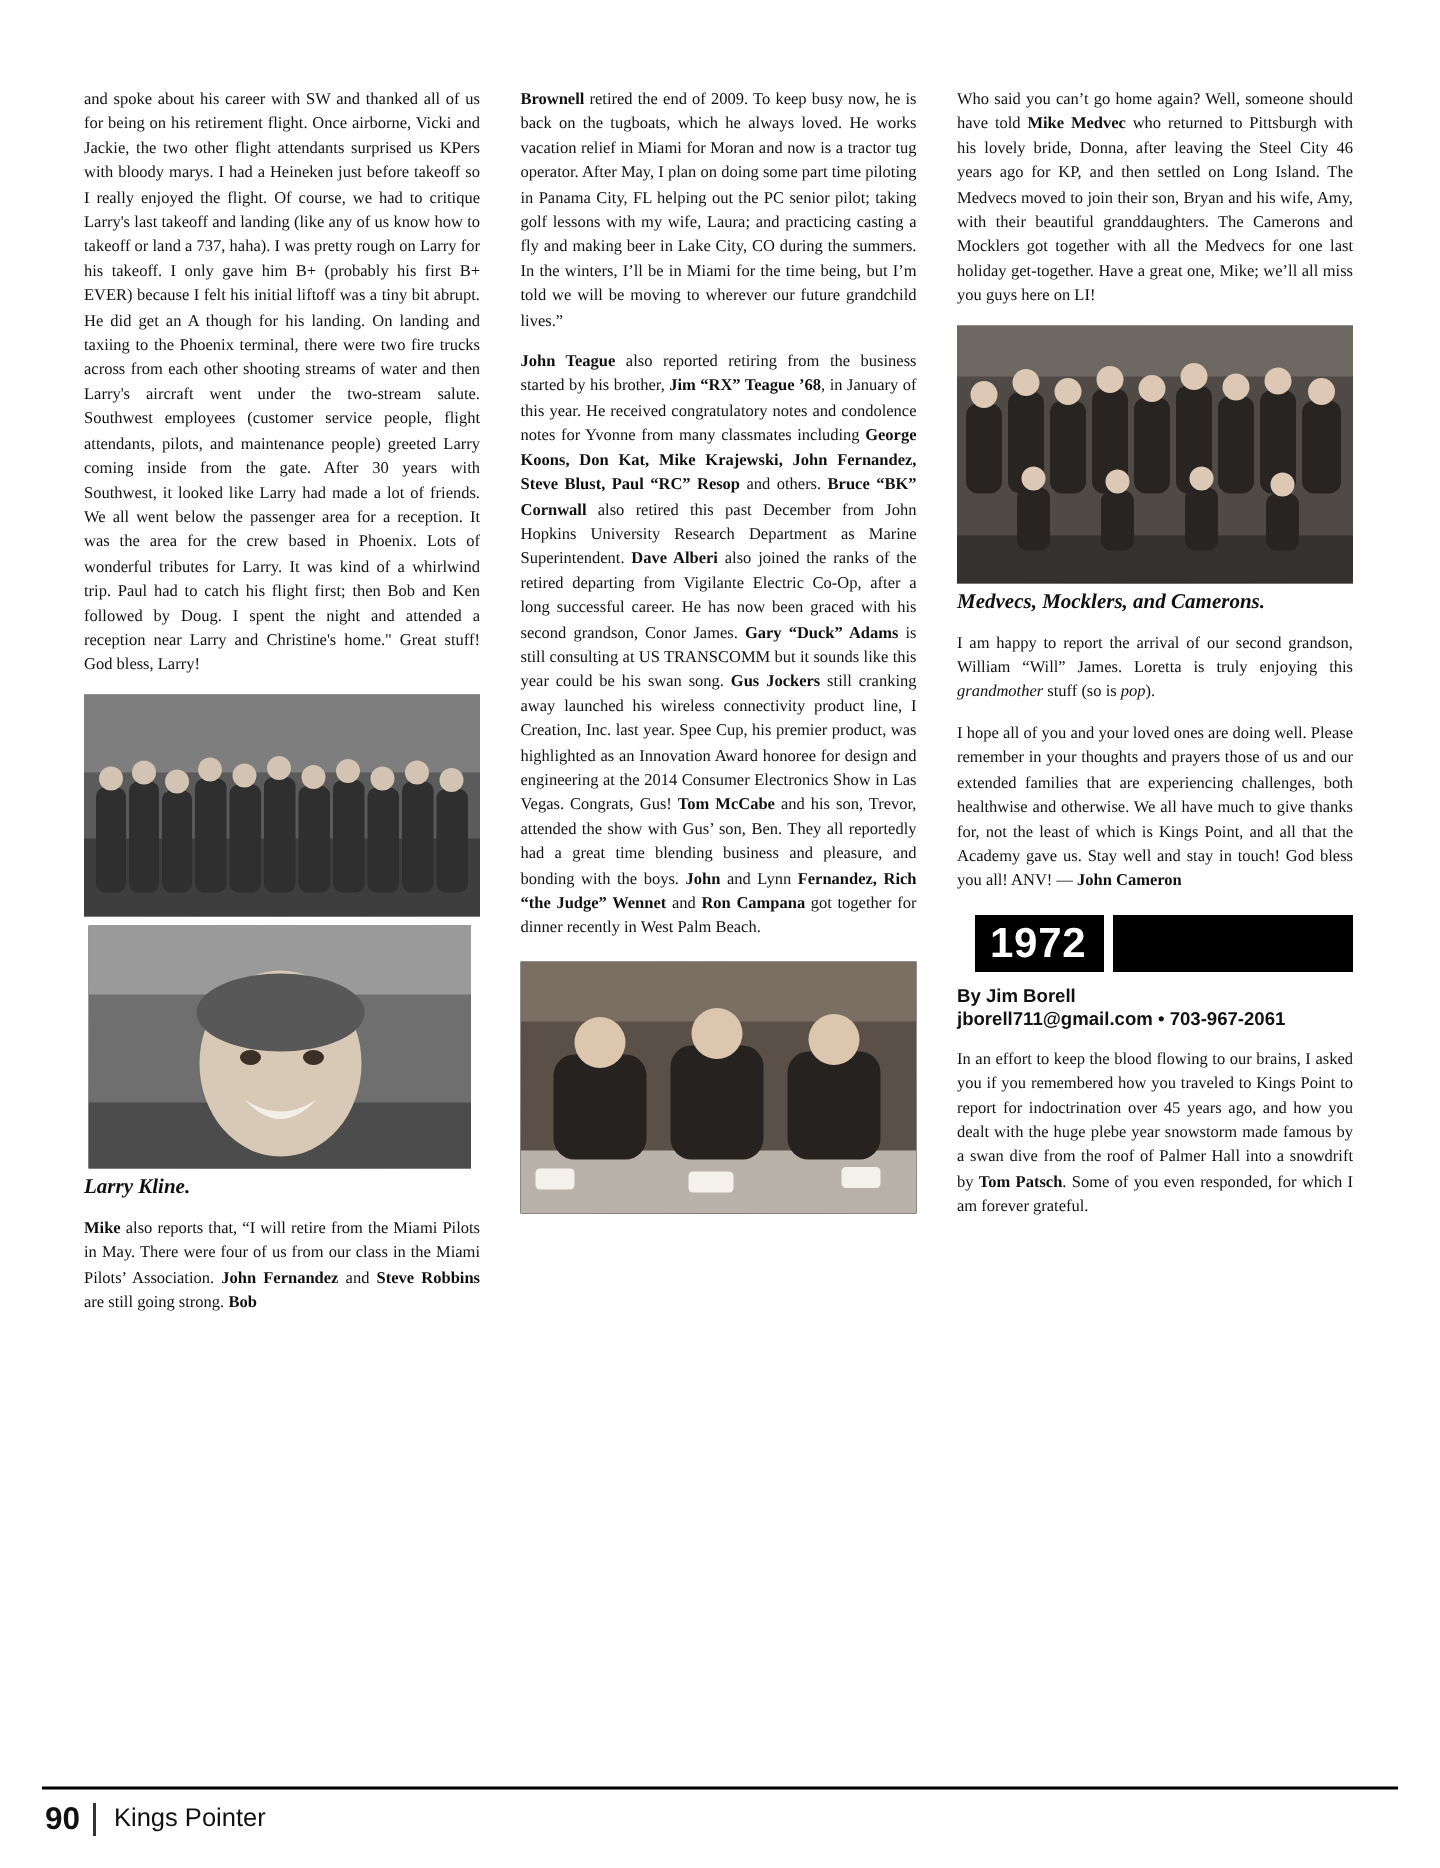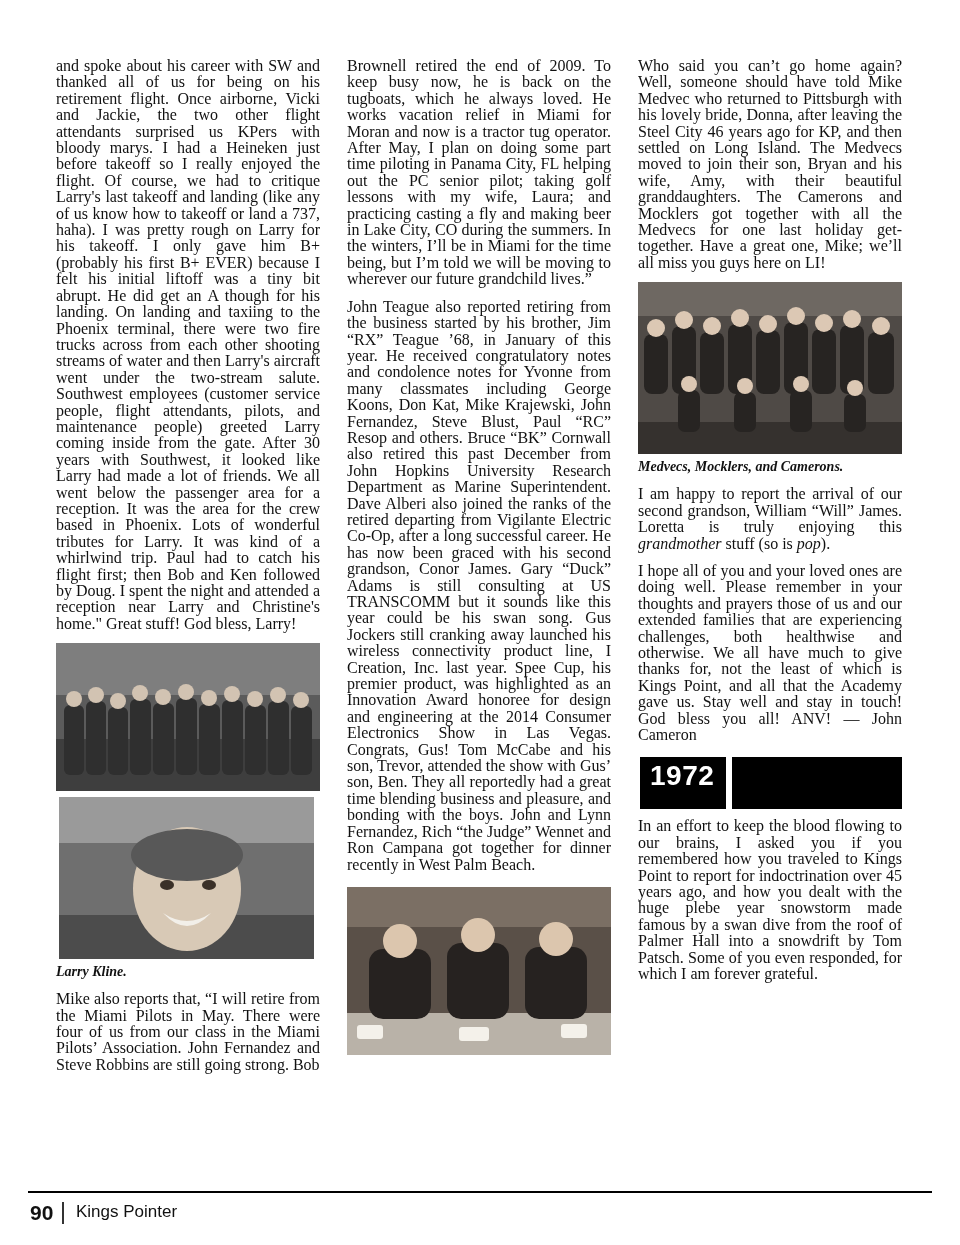--- a/index.html
+++ b/index.html
@@ -29,27 +29,27 @@
     height: 1110px;
     display: flex;
     gap: 27px;
   }
   .col {
     width: 264px;
     position: relative;
   }
   p.body {
     margin: 0 0 11px 0;
-    font-size: 16px;
+    font-size: 11px;
     line-height: 16.4px;
     text-align: justify;
     hyphens: auto;
     -webkit-hyphens: auto;
   }
-  b, strong { font-weight: normal; }
+  b, strong { font-weight: bold; }
   .it { font-style: italic; }
 
   
   .photo {
     position: relative;
     background: #4a4a4a;
     overflow: hidden;
     margin: 6px 0 5px 0;
   }
   .photo .grain {
@@ -70,22 +70,22 @@
     line-height: 15px;
     font-style: italic;
     font-weight: bold;
     margin: 2px 0 12px 0;
   }
 
   
   .yearband {
     display: flex;
     align-items: stretch;
-    margin: 14px 0 9px 2px;
-    height: 52px;
+    margin: 14px 0 9px 12px;
+    height: 38px;
   }
   .yearband .year {
     background: #000000;
     color: #ffffff;
     font-family: "Liberation Sans", sans-serif;
     font-weight: bold;
     font-size: 28px;
     line-height: 38px;
     padding: 0 12px 0 10px;
     letter-spacing: 0.5px;
@@ -290,20 +290,24 @@
       <p class="body"><span>I am happy to report the arrival of our second grandson, William “Will” James. Loretta is truly enjoying this </span><span class="it">grandmother</span><span> stuff (so is </span><span class="it">pop</span><span>).</span></p>
 
       <p class="body"><span>I hope all of you and your loved ones are doing well. Please remember in your thoughts and prayers those of us and our extended families that are experiencing challenges, both healthwise and otherwise. We all have much to give thanks for, not the least of which is Kings Point, and all that the Academy gave us. Stay well and stay in touch! God bless you all! ANV! — </span><b>John Cameron</b></p>
 
 
       <div class="yearband">
         <div class="year">1972</div>
         <div class="bar"></div>
       </div>
 
+      <div class="byline">
+        <div>By Jim Borell</div>
+        <div>jborell711@gmail.com • 703-967-2061</div>
+      </div>
 
       <p class="body"><span>In an effort to keep the blood flowing to our brains, I asked you if you remembered how you traveled to Kings Point to report for indoctrination over 45 years ago, and how you dealt with the huge plebe year snowstorm made famous by a swan dive from the roof of Palmer Hall into a snowdrift by </span><b>Tom Patsch</b><span>. Some of you even responded, for which I am forever grateful.</span></p>
 
     </div>
 
   </div>
 
   <div class="footer">
     <div class="rule"></div>
     <div class="pagenum">90</div>

